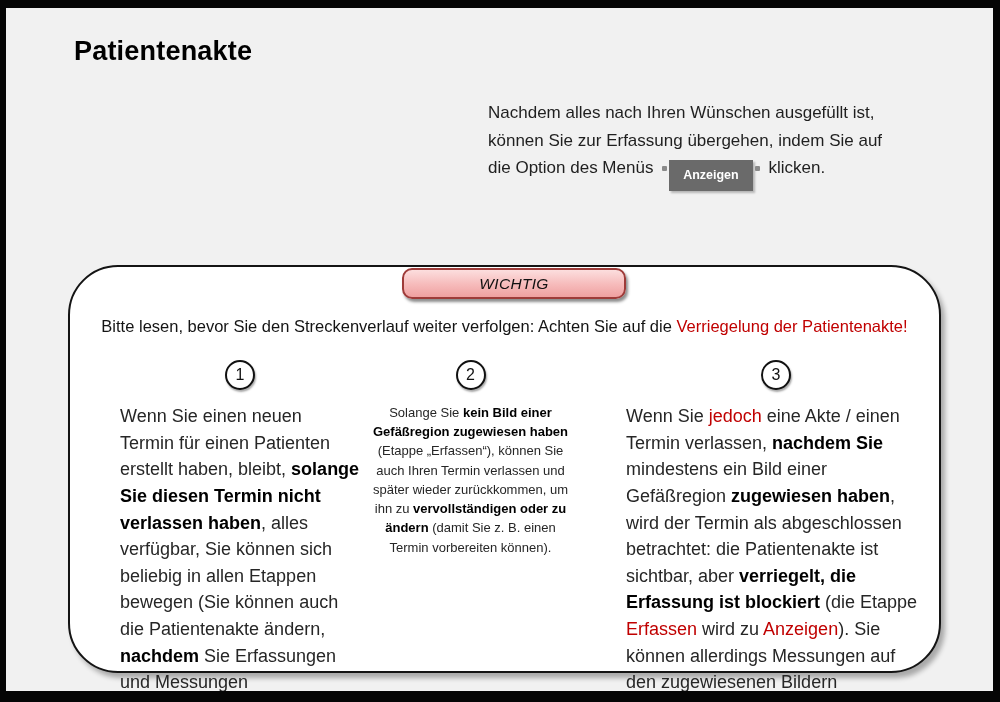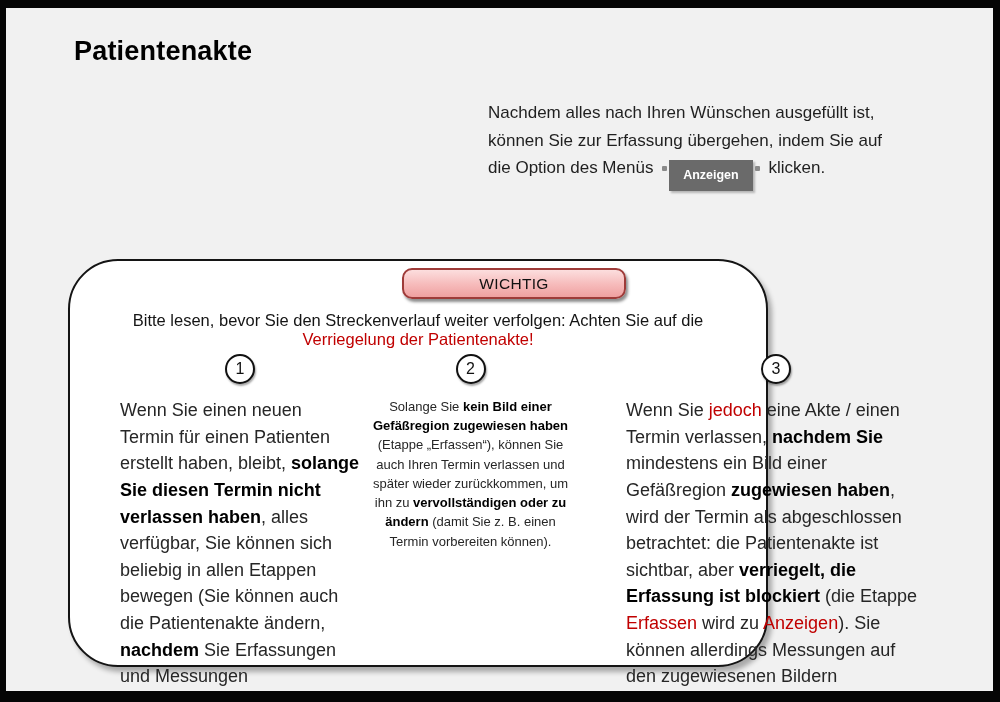--- a/index.html
+++ b/index.html
@@ -28,33 +28,33 @@
     display:inline-block;width:5px;height:5px;background:#8a8a8a;
     vertical-align:middle;margin:0 2px;border-radius:1px;
   }
   .menu-btn{
     display:inline-block;background:#6a6a6a;color:#fff;
     font-size:12.5px;font-weight:700;
     padding:5px 14px 6px 14px;vertical-align:-6px;
     box-shadow:2px 2px 2px rgba(0,0,0,0.25);
   }
   .important-box{
-    position:absolute;left:62px;top:251px;width:700px;height:408px;
+    position:absolute;left:62px;top:257px;width:873px;height:408px;
     box-sizing:border-box;background:#fff;
     border:2px solid #141414;border-radius:50px;
     box-shadow:4px 5px 5px rgba(0,0,0,0.30);
   }
   .wichtig-badge{
     position:absolute;left:396px;top:260px;width:224px;height:31px;
     box-sizing:border-box;z-index:3;
     background:linear-gradient(#fcdede 0%,#f6baba 55%,#efA0a0 100%);
     border:2px solid #9e3b39;border-radius:10px;
     box-shadow:2px 3px 3px rgba(0,0,0,0.45);
     text-align:center;font-size:15.5px;font-weight:400;color:#111;
-    line-height:27px;letter-spacing:0.3px;
+    line-height:27px;letter-spacing:0.3px;font-style:italic;
   }
   .notice{
     position:absolute;left:20px;right:20px;top:50px;
     text-align:center;font-size:16.5px;color:#141414;
   }
   .col{position:absolute;top:93px;}
   .col1{left:50px;width:240px;}
   .col2{left:298px;width:205px;}
   .col3{left:556px;width:300px;}
   .circle{

